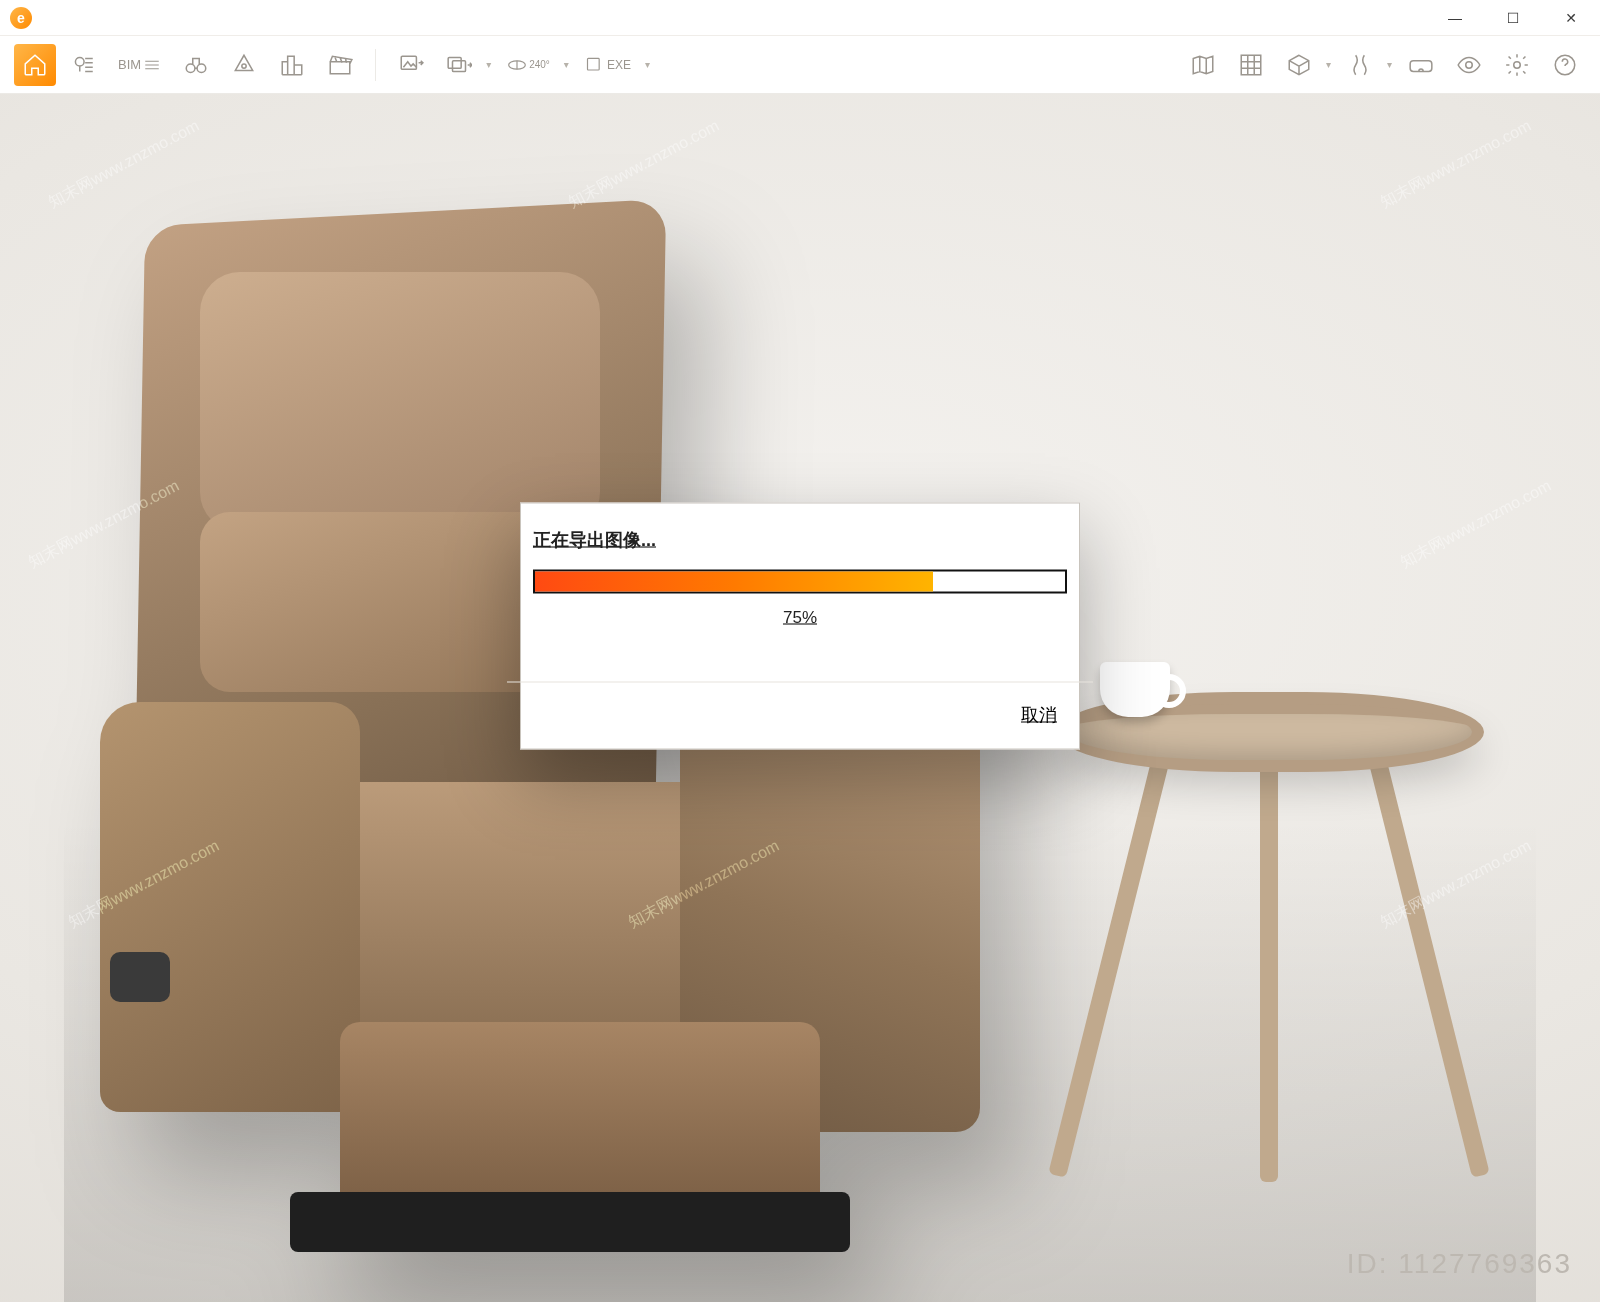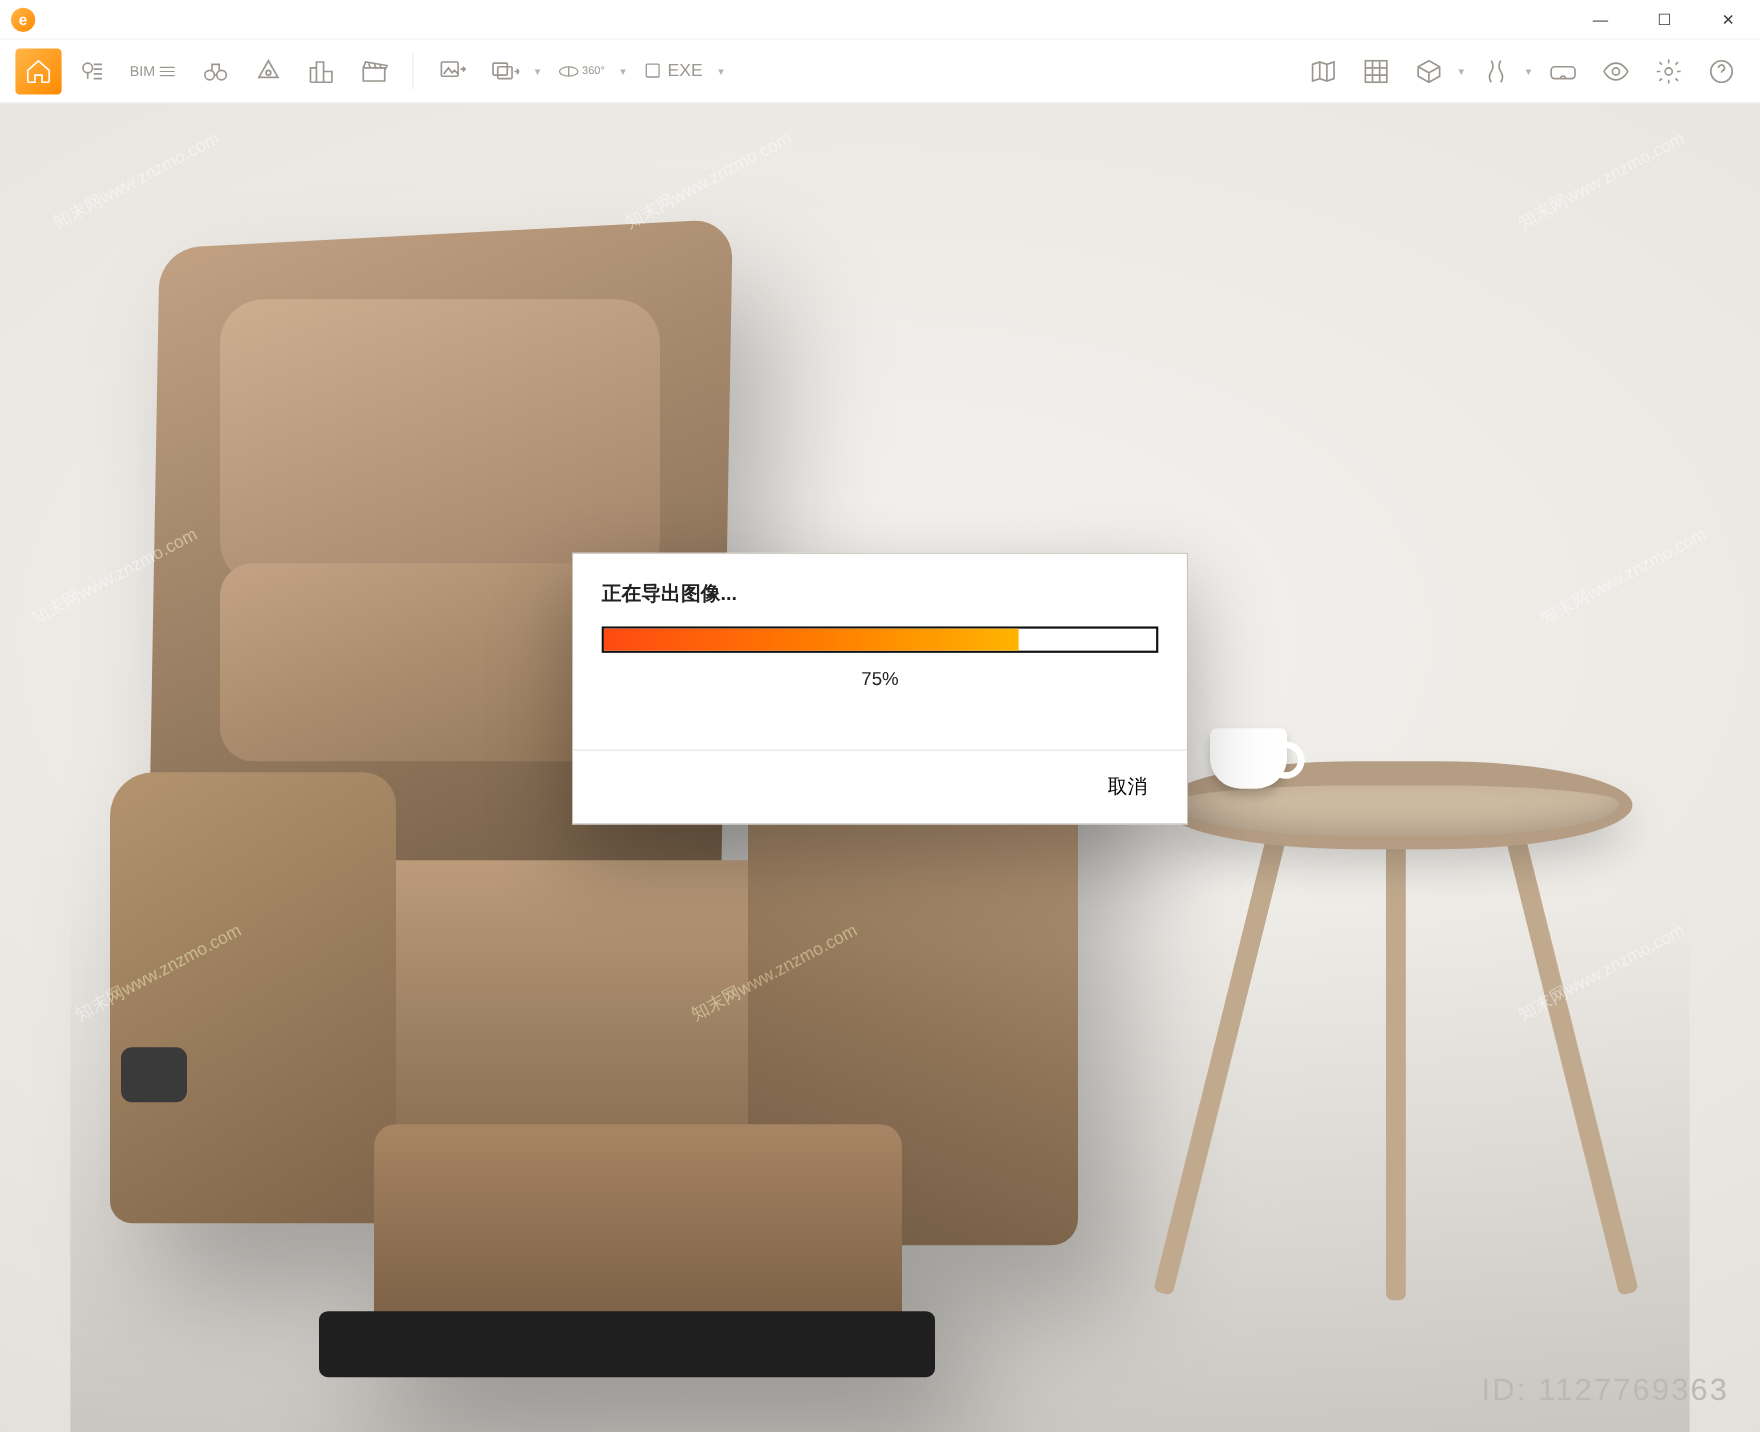--- a/index.html
+++ b/index.html
@@ -139,21 +139,22 @@
 
   
   .modal {
     position:absolute;
     left:50%; top:44%;
     transform:translate(-50%,-50%);
     width: 560px;
     background:#ffffff;
     border:1px solid #c9c4bd;
     box-shadow: 0 30px 70px rgba(0,0,0,.30);
-    padding: 24px 26px 16px;
+    padding: 24px 12px 16px;
+    text-decoration: underline;
   }
   .modal-title { font-size:18px; font-weight:700; color:#222; margin-bottom:18px;}
   .progress-outer{
     width:100%; height:24px; border:2px solid #111; background:#fff;
   }
   .progress-inner{
     height:100%;
     background: linear-gradient(90deg,#ff4a12 0%, #ff7a00 50%, #ffb400 100%);
   }
   .progress-pct{
@@ -251,29 +252,29 @@
         <path d="M20 12h4m-2-2 2 2-2 2"></path>
       </svg>
   </div>
   <span class="tb-chevron">▾</span>
 
   <div class="tb-btn text">
     <svg style="width:20px" viewBox="0 0 24 24">
         <ellipse cx="12" cy="12" rx="10" ry="5"></ellipse>
         <path d="M12 7v10"></path>
       </svg>
-    <span style="font-size:10px;margin-left:2px">360°</span>
+    <span style="font-size:10px;margin-left:2px">240°</span>
   </div>
   <span class="tb-chevron">▾</span>
 
   <div class="tb-btn text">
     <svg style="width:20px" viewBox="0 0 24 24">
         <rect x="3" y="4" width="14" height="14" rx="1"></rect>
       </svg>
-    <span style="font-size:16px;margin-left:2px">EXE</span>
+    <span style="font-size:12px;margin-left:2px">EXE</span>
   </div>
   <span class="tb-chevron">▾</span>
 
   <div class="spacer"></div>
 
   <div class="tb-btn">
     <svg viewBox="0 0 24 24">
         <path d="M3 6l6-2 6 2 6-2v14l-6 2-6-2-6 2zM9 4v14M15 6v14"></path>
       </svg>
   </div>

